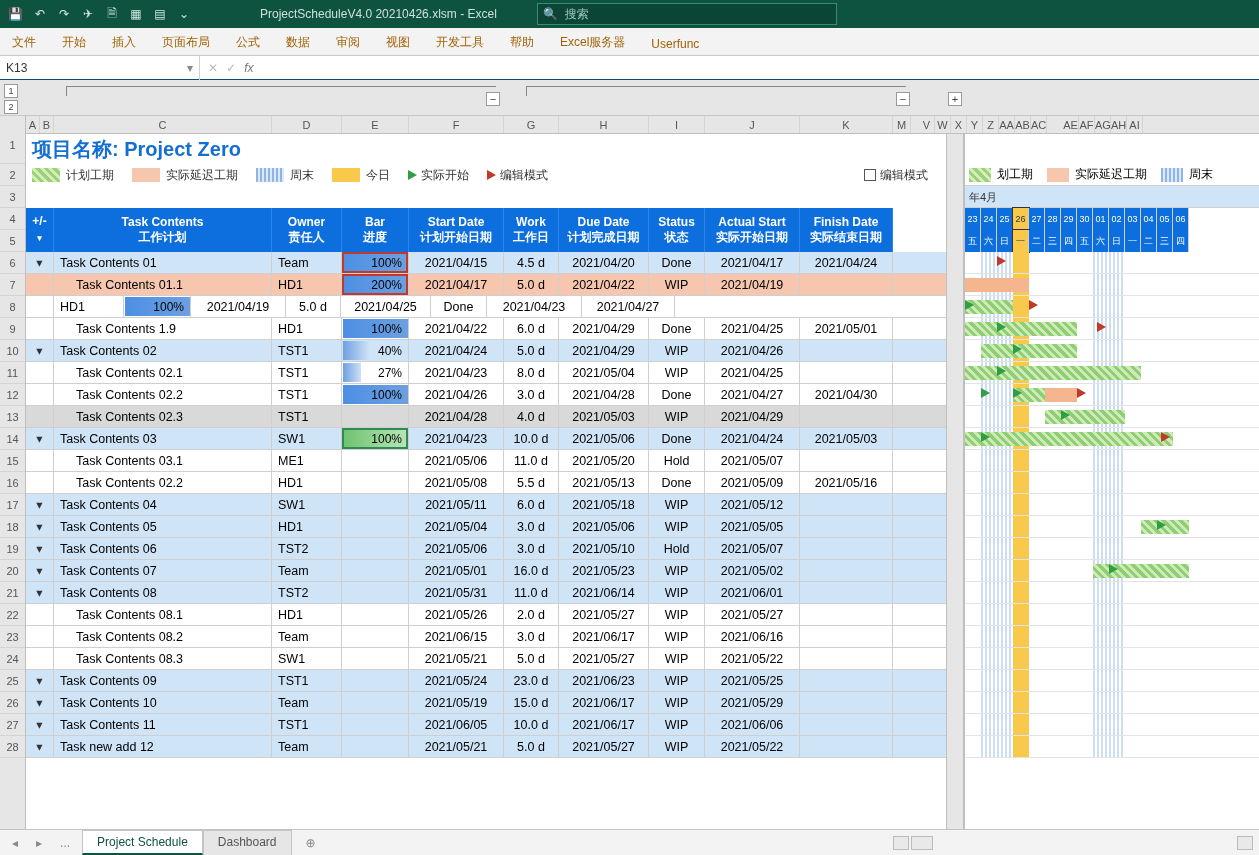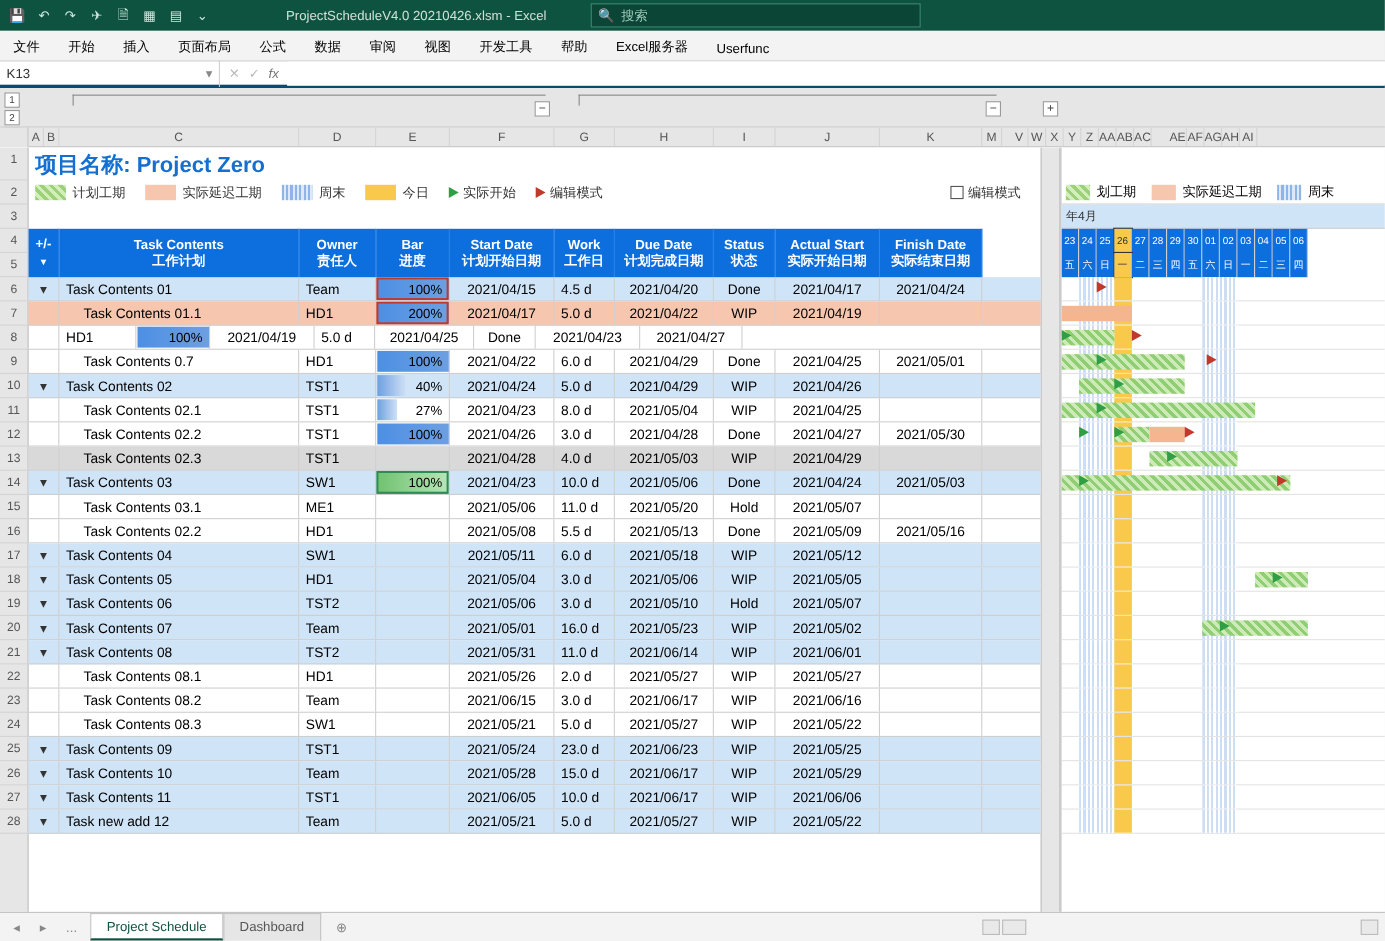--- a/index.html
+++ b/index.html
@@ -5,23 +5,23 @@
 *{box-sizing:border-box;margin:0;padding:0;font-family:"Segoe UI","Microsoft YaHei",Arial,sans-serif;font-size:12px}
 body{background:#e6e6e6;overflow:hidden;user-select:none}
 
 .titlebar{height:28px;background:#0e5340;color:#fff;display:flex;align-items:center}
 .titlebar .qat{display:flex;gap:4px;padding:0 6px}
 .titlebar .qat span{width:20px;height:20px;display:flex;align-items:center;justify-content:center;color:#cfe8df;font-size:12px}
 .titlebar .doctitle{flex:0 0 auto;margin-left:60px;font-size:12px;color:#cfe0d8}
 .titlebar .searchbox{margin-left:40px;width:300px;height:22px;background:#0b4535;border:1px solid #3b8a74;display:flex;align-items:center;color:#9fc9bb;padding:0 6px;gap:6px}
 
 .ribbontabs{height:28px;background:#f3f3f3;border-bottom:1px solid #c9c9c9;display:flex;align-items:flex-end;padding:0 8px;gap:18px}
-.ribbontabs .tab{padding:6px 4px 4px;color:#000000;cursor:default}
-
-.fxrow{height:24px;background:#fff;border-bottom:3px solid #0c4a6e;display:flex;align-items:center}
+.ribbontabs .tab{padding:6px 4px 4px;color:#a16207;cursor:default}
+
+.fxrow{height:24px;background:#fff;border-bottom:1px solid #0c4a6e;display:flex;align-items:center}
 .namebox{width:200px;height:24px;border-right:1px solid #d0d0d0;display:flex;align-items:center;padding:0 6px;justify-content:space-between;color:#333}
 .namebox .dd{color:#888}
 .fxarea{display:flex;align-items:center;gap:8px;padding:0 8px;color:#888}
 .fxarea .fxcancel,.fxarea .fxok{color:#bbb}
 .fxarea .fxlabel{font-style:italic;color:#777}
 .fxinput{flex:1;height:22px;border:none}
 
 .outline{height:36px;background:#e6e6e6;border-bottom:1px solid #c8c8c8;display:flex;align-items:flex-start;padding-top:4px}
 .outline .lvlbtns{width:26px;display:flex;flex-direction:column;gap:2px;padding-left:4px}
 .outline .lvlbtns span{width:14px;height:14px;border:1px solid #999;background:#fff;font-size:9px;display:flex;align-items:center;justify-content:center;color:#444}
@@ -62,21 +62,21 @@
 .drow{display:flex;height:22px;border-bottom:1px solid #cfcfcf}
 .drow .cell{border-right:1px solid #cfcfcf;padding:0 6px;line-height:22px;white-space:nowrap;overflow:hidden;font-size:12.5px}
 .drow.parent{background:#cfe4f7}
 .drow.row7{background:#f6c7ae}
 .drow.row13{background:#d9d9d9}
 .c-col{width:28px;text-align:center;color:#333}
 .c-task{width:218px}
 .c-owner{width:70px}
 .c-bar{width:67px;text-align:right;position:relative}
 .c-date{width:95px;text-align:center}
-.c-work{width:55px;text-align:left}
+.c-work{width:55px;text-align:center}
 .c-due{width:90px;text-align:center}
 .c-stat{width:56px;text-align:center}
 .c-as{width:95px;text-align:center}
 .c-fd{width:93px;text-align:center}
 .indent{padding-left:22px!important}
 .pct{position:absolute;left:1px;top:1px;bottom:1px;background:linear-gradient(90deg,#6ea0e0,#cfe0f6)}
 .pct.full{background:linear-gradient(90deg,#4d8fe4,#6ea0e0)}
 .pct.green{background:linear-gradient(90deg,#6fc26f,#b9e6b9)}
 .barbox{position:absolute;left:0;right:0;top:0;bottom:0;border:2px solid #c0392b}
 .barbox.g{border-color:#2e8b57}
@@ -321,21 +321,21 @@
             <div class="cell c-bar"><div class="pct full" style="width: 100%;"></div><span style="position: relative;">100%</span></div>
             <div class="cell c-date">2021/04/19</div>
             <div class="cell c-work">5.0 d</div>
             <div class="cell c-due">2021/04/25</div>
             <div class="cell c-stat">Done</div>
             <div class="cell c-as">2021/04/23</div>
             <div class="cell c-fd">2021/04/27</div>
           </div>
           <div class="drow ">
             <div class="cell c-col"></div>
-            <div class="cell c-task indent">Task Contents 0.7</div>
+            <div class="cell c-task indent">Task Contents 1.9</div>
             <div class="cell c-owner">HD1</div>
             <div class="cell c-bar"><div class="pct full" style="width: 100%;"></div><span style="position: relative;">100%</span></div>
             <div class="cell c-date">2021/04/22</div>
             <div class="cell c-work">6.0 d</div>
             <div class="cell c-due">2021/04/29</div>
             <div class="cell c-stat">Done</div>
             <div class="cell c-as">2021/04/25</div>
             <div class="cell c-fd">2021/05/01</div>
           </div>
           <div class="drow parent">
@@ -365,21 +365,21 @@
           <div class="drow ">
             <div class="cell c-col"></div>
             <div class="cell c-task indent">Task Contents 02.2</div>
             <div class="cell c-owner">TST1</div>
             <div class="cell c-bar"><div class="pct full" style="width: 100%;"></div><span style="position: relative;">100%</span></div>
             <div class="cell c-date">2021/04/26</div>
             <div class="cell c-work">3.0 d</div>
             <div class="cell c-due">2021/04/28</div>
             <div class="cell c-stat">Done</div>
             <div class="cell c-as">2021/04/27</div>
-            <div class="cell c-fd">2021/05/30</div>
+            <div class="cell c-fd">2021/04/30</div>
           </div>
           <div class="drow row13">
             <div class="cell c-col"></div>
             <div class="cell c-task indent">Task Contents 02.3</div>
             <div class="cell c-owner">TST1</div>
             <div class="cell c-bar"></div>
             <div class="cell c-date">2021/04/28</div>
             <div class="cell c-work">4.0 d</div>
             <div class="cell c-due">2021/05/03</div>
             <div class="cell c-stat">WIP</div>
@@ -528,21 +528,21 @@
             <div class="cell c-due">2021/06/23</div>
             <div class="cell c-stat">WIP</div>
             <div class="cell c-as">2021/05/25</div>
             <div class="cell c-fd"></div>
           </div>
           <div class="drow parent">
             <div class="cell c-col">▾</div>
             <div class="cell c-task">Task Contents 10</div>
             <div class="cell c-owner">Team</div>
             <div class="cell c-bar"></div>
-            <div class="cell c-date">2021/05/28</div>
+            <div class="cell c-date">2021/05/19</div>
             <div class="cell c-work">15.0 d</div>
             <div class="cell c-due">2021/06/17</div>
             <div class="cell c-stat">WIP</div>
             <div class="cell c-as">2021/05/29</div>
             <div class="cell c-fd"></div>
           </div>
           <div class="drow parent">
             <div class="cell c-col">▾</div>
             <div class="cell c-task">Task Contents 11</div>
             <div class="cell c-owner">TST1</div>

